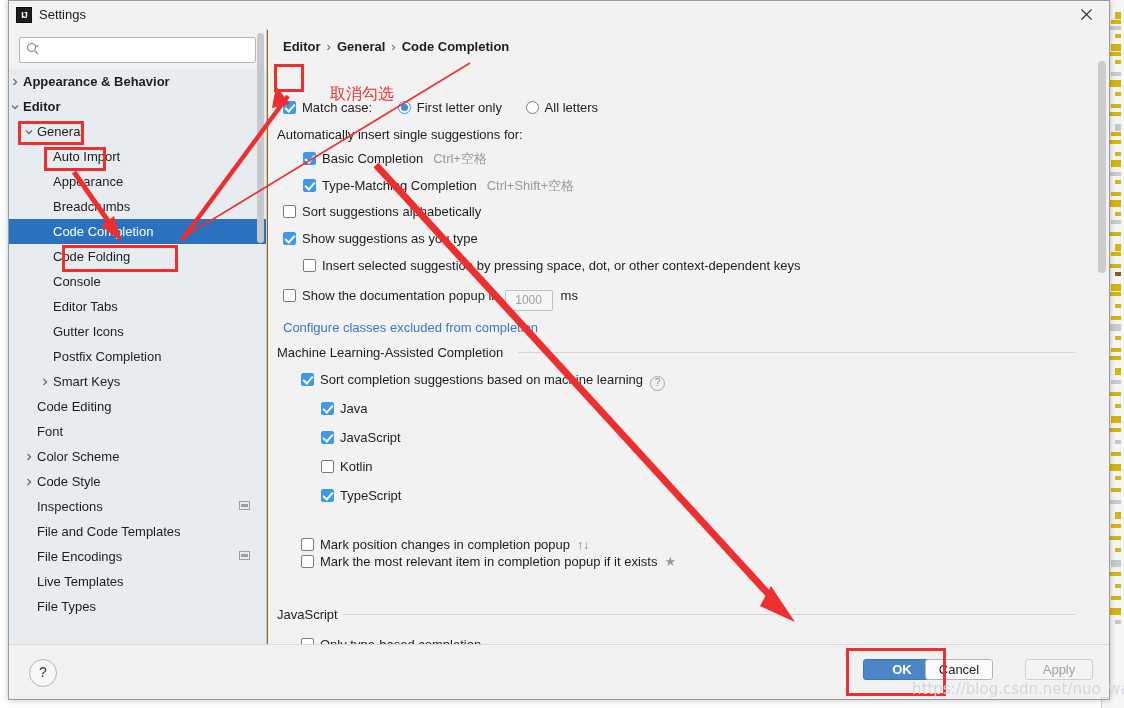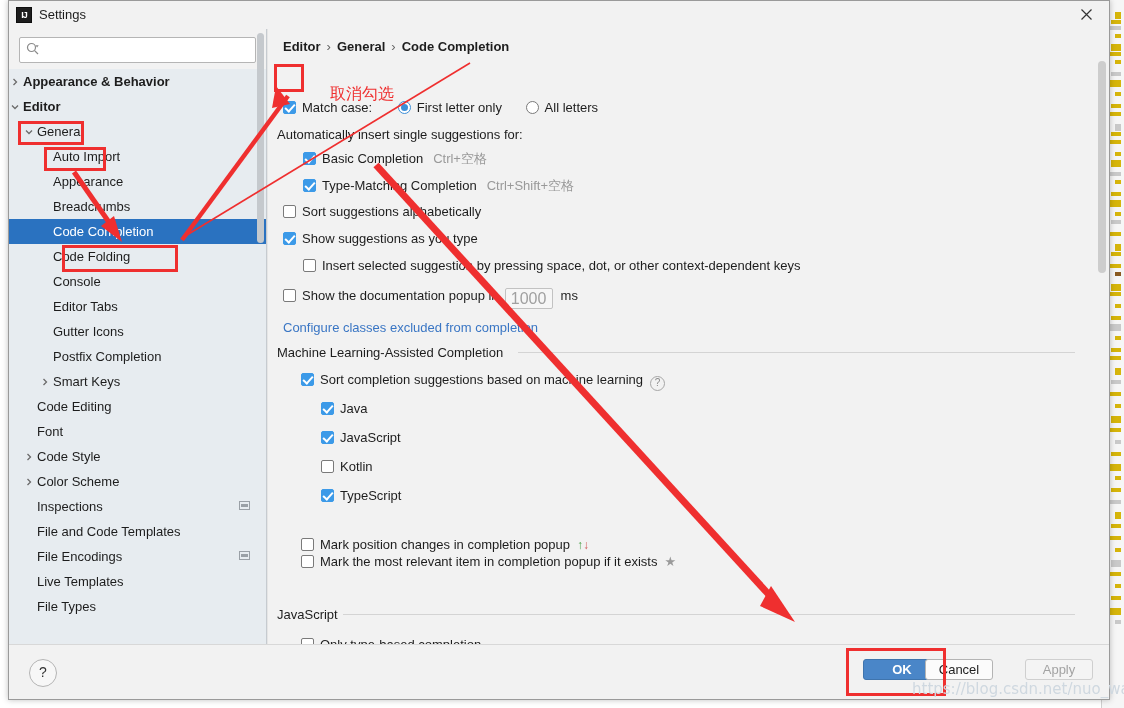--- a/index.html
+++ b/index.html
@@ -13,21 +13,21 @@
   
   #bg-editor{position:absolute;left:0;top:0;width:1124px;height:708px;background:#ffffff;}
   .bg-gutter{position:absolute;right:0;top:0;width:22px;height:708px;background:#f6f6f6;border-left:1px solid #d0d0d0;}
   .bg-tick{position:absolute;right:3px;background:#d6b50a;}
   .bg-tick.g{background:#c9c9c9;}
   .bg-tick.d{background:#8a5a20;}
 
   
   #dialog{
     position:absolute;left:8px;top:0px;width:1102px;height:700px;
-    background:#e5e5e5;border:1px solid #9a9a9a;box-sizing:border-box;
+    background:#a16207;border:1px solid #9a9a9a;box-sizing:border-box;
     box-shadow:0 0 6px rgba(0,0,0,.25);
   }
   #titlebar{height:28px;background:#f2f2f2;position:relative;border-bottom:1px solid #e3e3e3;}
   #app-icon{position:absolute;left:7px;top:6px;width:16px;height:16px;
     background:#1d1d1d;border:1px solid #0e0e0e;box-sizing:border-box;}
   #app-icon span{display:block;color:#fff;font-size:9px;font-weight:bold;text-align:center;
     line-height:14px;letter-spacing:-1px;font-family:"Liberation Sans",sans-serif;}
   #win-title{position:absolute;left:30px;top:6px;font-size:13px;color:#1d1d1d;}
   #close-btn{position:absolute;right:0;top:0;width:46px;height:27px;display:flex;
     align-items:center;justify-content:center;cursor:default;}
@@ -70,21 +70,21 @@
   .rb{display:inline-block;width:13px;height:13px;border:1px solid #7a7a7a;background:#fff;
     box-sizing:border-box;vertical-align:-2px;border-radius:50%;position:relative;}
   .rb.on{border-color:#3c8fd8;}
   .rb.on:after{content:"";position:absolute;left:2px;top:2px;width:7px;height:7px;border-radius:50%;background:#3c8fd8;}
   .lbl{margin-left:6px;}
   .shortcut{color:#999;margin-left:10px;}
   .linkish{color:#3a76c4;}
   .grp{position:absolute;font-size:13px;color:#1d1d1d;}
   .grp-line{position:absolute;height:1px;background:#d4d4d4;}
   .ms-field{display:inline-block;width:46px;height:19px;border:1px solid #c2c2c2;background:#f6f6f6;
-    color:#a0a0a0;text-align:center;line-height:19px;font-size:16px;vertical-align:-4px;margin-left:6px;border-radius:2px;}
+    color:#a0a0a0;text-align:center;line-height:19px;font-size:12px;vertical-align:-4px;margin-left:6px;border-radius:2px;}
   .helpq{display:inline-block;width:13px;height:13px;border:1px solid #a6a6a6;border-radius:50%;
     color:#8a8a8a;font-size:10px;line-height:12px;text-align:center;vertical-align:-2px;margin-left:7px;}
   .updown{margin-left:7px;font-size:12px;}
   .updown .u{color:#4aa14a;}
   .updown .d{color:#d05a5a;}
   .star{color:#9a9a9a;margin-left:7px;}
   .uline{text-decoration:underline;}
 
   
   #footer{position:absolute;left:0;right:0;bottom:0;height:54px;background:#f2f2f2;border-top:1px solid #d8d8d8;}
@@ -264,29 +264,29 @@
           </div>
           <div class="tree-item">
             <span class="tree-label" style="left: 28px;">Font</span>
           </div>
           <div class="tree-item">
             <span class="arrow" style="left: 15px; top: 8px;">
               <svg width="10" height="10" viewBox="0 0 10 10">
                 <path d="M3.5 2 L6.5 5 L3.5 8" fill="none" stroke="#6b6b6b" stroke-width="1.3"></path>
               </svg>
             </span>
+            <span class="tree-label" style="left: 28px;">Color Scheme</span>
+          </div>
+          <div class="tree-item">
+            <span class="arrow" style="left: 15px; top: 8px;">
+              <svg width="10" height="10" viewBox="0 0 10 10">
+                <path d="M3.5 2 L6.5 5 L3.5 8" fill="none" stroke="#6b6b6b" stroke-width="1.3"></path>
+              </svg>
+            </span>
             <span class="tree-label" style="left: 28px;">Code Style</span>
-          </div>
-          <div class="tree-item">
-            <span class="arrow" style="left: 15px; top: 8px;">
-              <svg width="10" height="10" viewBox="0 0 10 10">
-                <path d="M3.5 2 L6.5 5 L3.5 8" fill="none" stroke="#6b6b6b" stroke-width="1.3"></path>
-              </svg>
-            </span>
-            <span class="tree-label" style="left: 28px;">Color Scheme</span>
           </div>
           <div class="tree-item">
             <span class="tree-label" style="left: 28px;">Inspections</span>
             <span class="tree-badge">
               <i></i>
             </span>
           </div>
           <div class="tree-item">
             <span class="tree-label" style="left: 28px;">File and Code Templates</span>
           </div>

